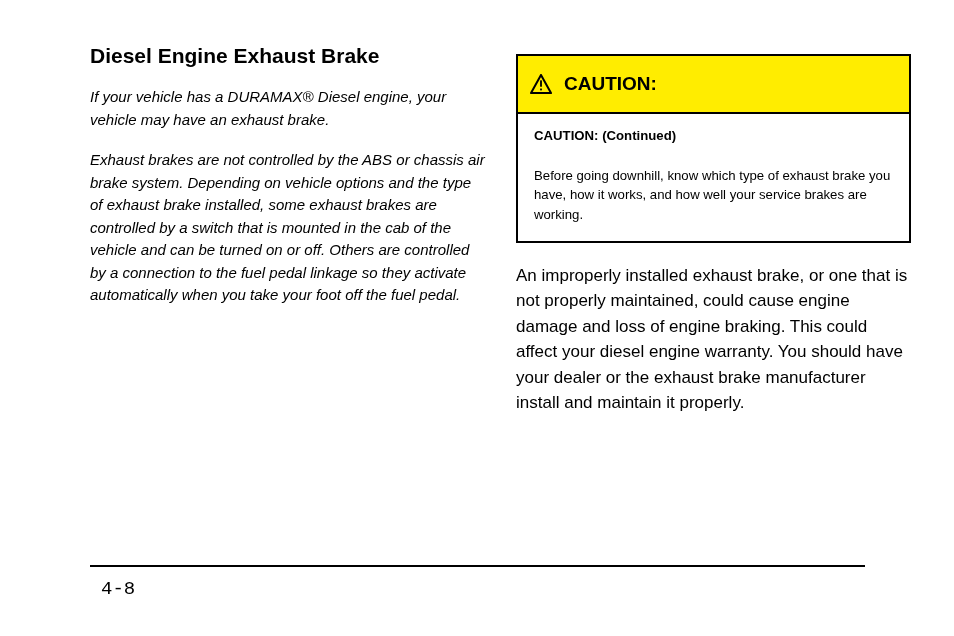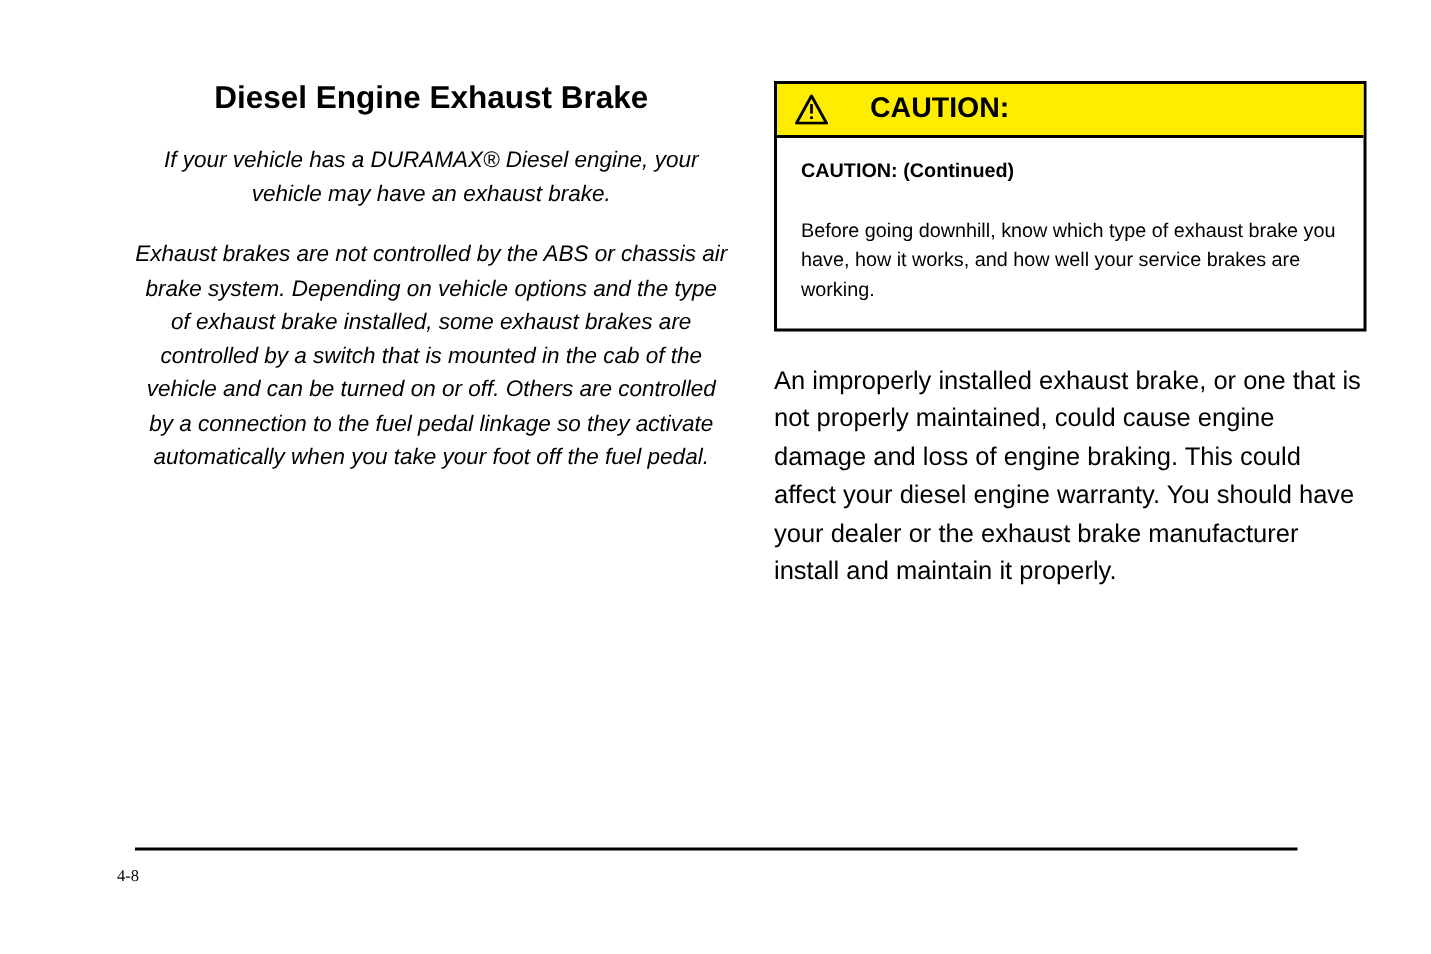--- a/index.html
+++ b/index.html
@@ -17,23 +17,22 @@
     .page {
       position: absolute;
       top: 0;
       left: 0;
       width: 954px;
       height: 636px;
     }
     .left-col {
       position: absolute;
       left: 90px;
-      top: 54px;
+      top: 44px;
       width: 395px;
-      text-align: center;
     }
     .section-title {
       font-size: 21px;
       font-weight: bold;
       font-family: Arial, Helvetica, sans-serif;
       color: #000;
       margin-bottom: 18px;
     }
     .body-para {
       font-size: 15px;
@@ -50,24 +49,24 @@
       width: 395px;
     }
     .caution-box {
       border: 2px solid #000;
       width: 395px;
       background: #fff;
     }
     .caution-header {
       background: #ffed00;
       border-bottom: 2px solid #000;
-      padding: 6px 12px;
+      padding: 17px 12px;
       display: flex;
       align-items: center;
-      gap: 28px;
+      gap: 12px;
     }
     .caution-icon {
       width: 22px;
       height: 20px;
       flex-shrink: 0;
     }
     .caution-label {
       font-size: 19px;
       font-weight: bold;
       color: #000;
@@ -92,25 +91,25 @@
     }
     .footer-rule {
       position: absolute;
       left: 90px;
       top: 565px;
       width: 775px;
       border-top: 2px solid #000;
     }
     .page-number {
       position: absolute;
-      left: 78px;
+      left: 101px;
       top: 578px;
-      font-size: 11px;
+      font-size: 19px;
       color: #000;
-      font-family: Liberation Serif, serif;
+      font-family: Liberation Mono, monospace;
     }
   </style>
 </head>
 <body>
 
 <div class="page">
   <div class="left-col">
     <h2 class="section-title">Diesel Engine Exhaust Brake</h2>
     <p class="body-para">If your vehicle has a DURAMAX® Diesel engine, your vehicle may have an exhaust brake.</p>
     <p class="body-para">Exhaust brakes are not controlled by the ABS or chassis air brake system. Depending on vehicle options and the type of exhaust brake installed, some exhaust brakes are controlled by a switch that is mounted in the cab of the vehicle and can be turned on or off. Others are controlled by a connection to the fuel pedal linkage so they activate automatically when you take your foot off the fuel pedal.</p>

